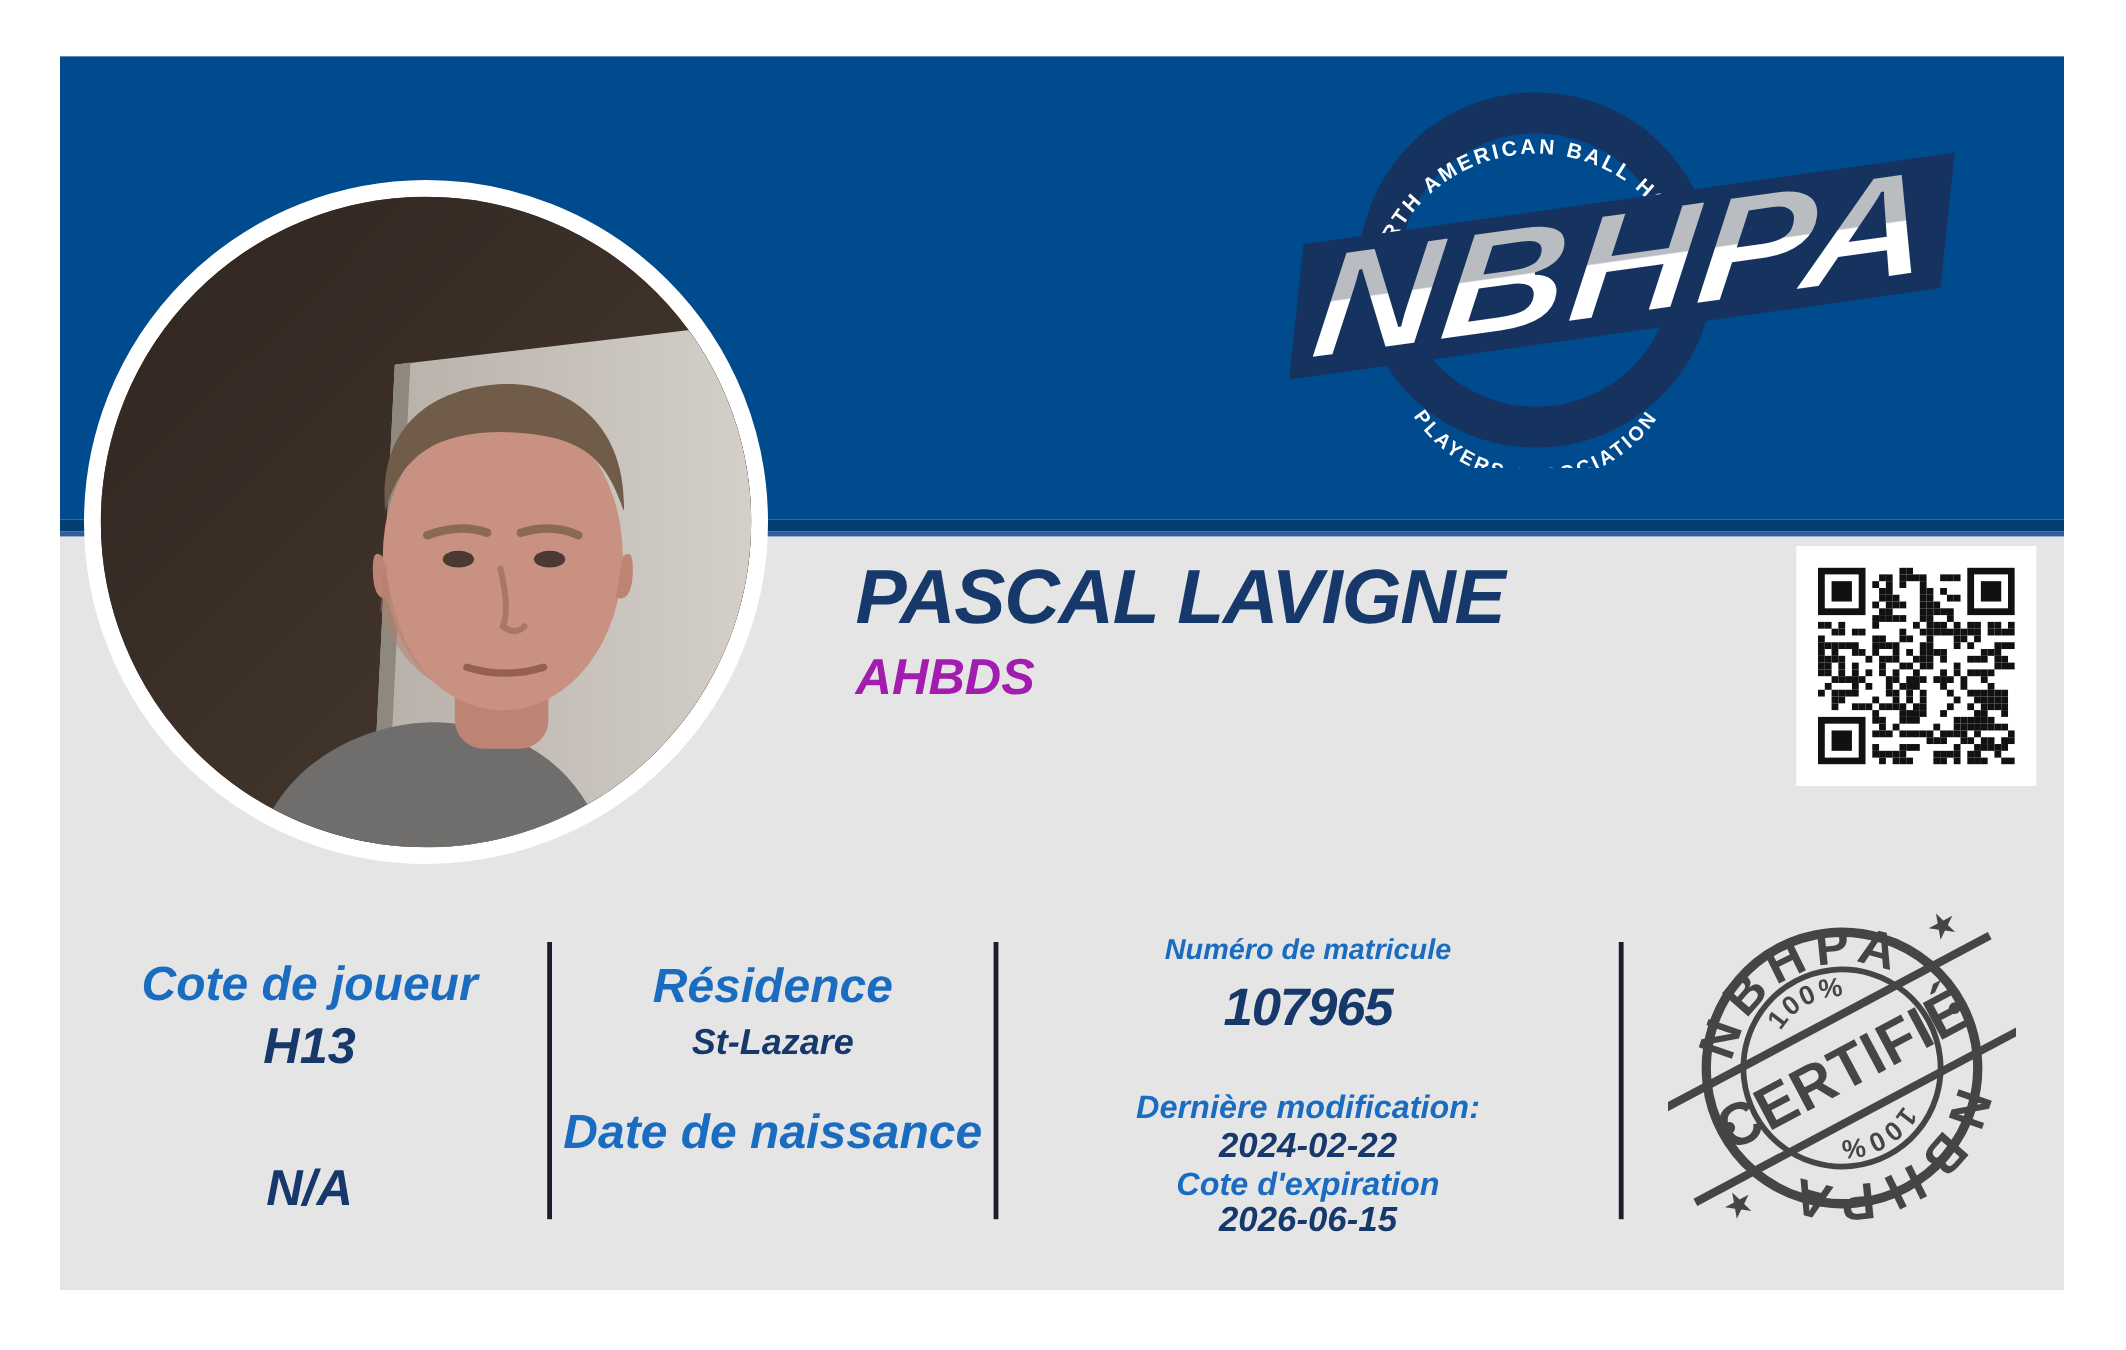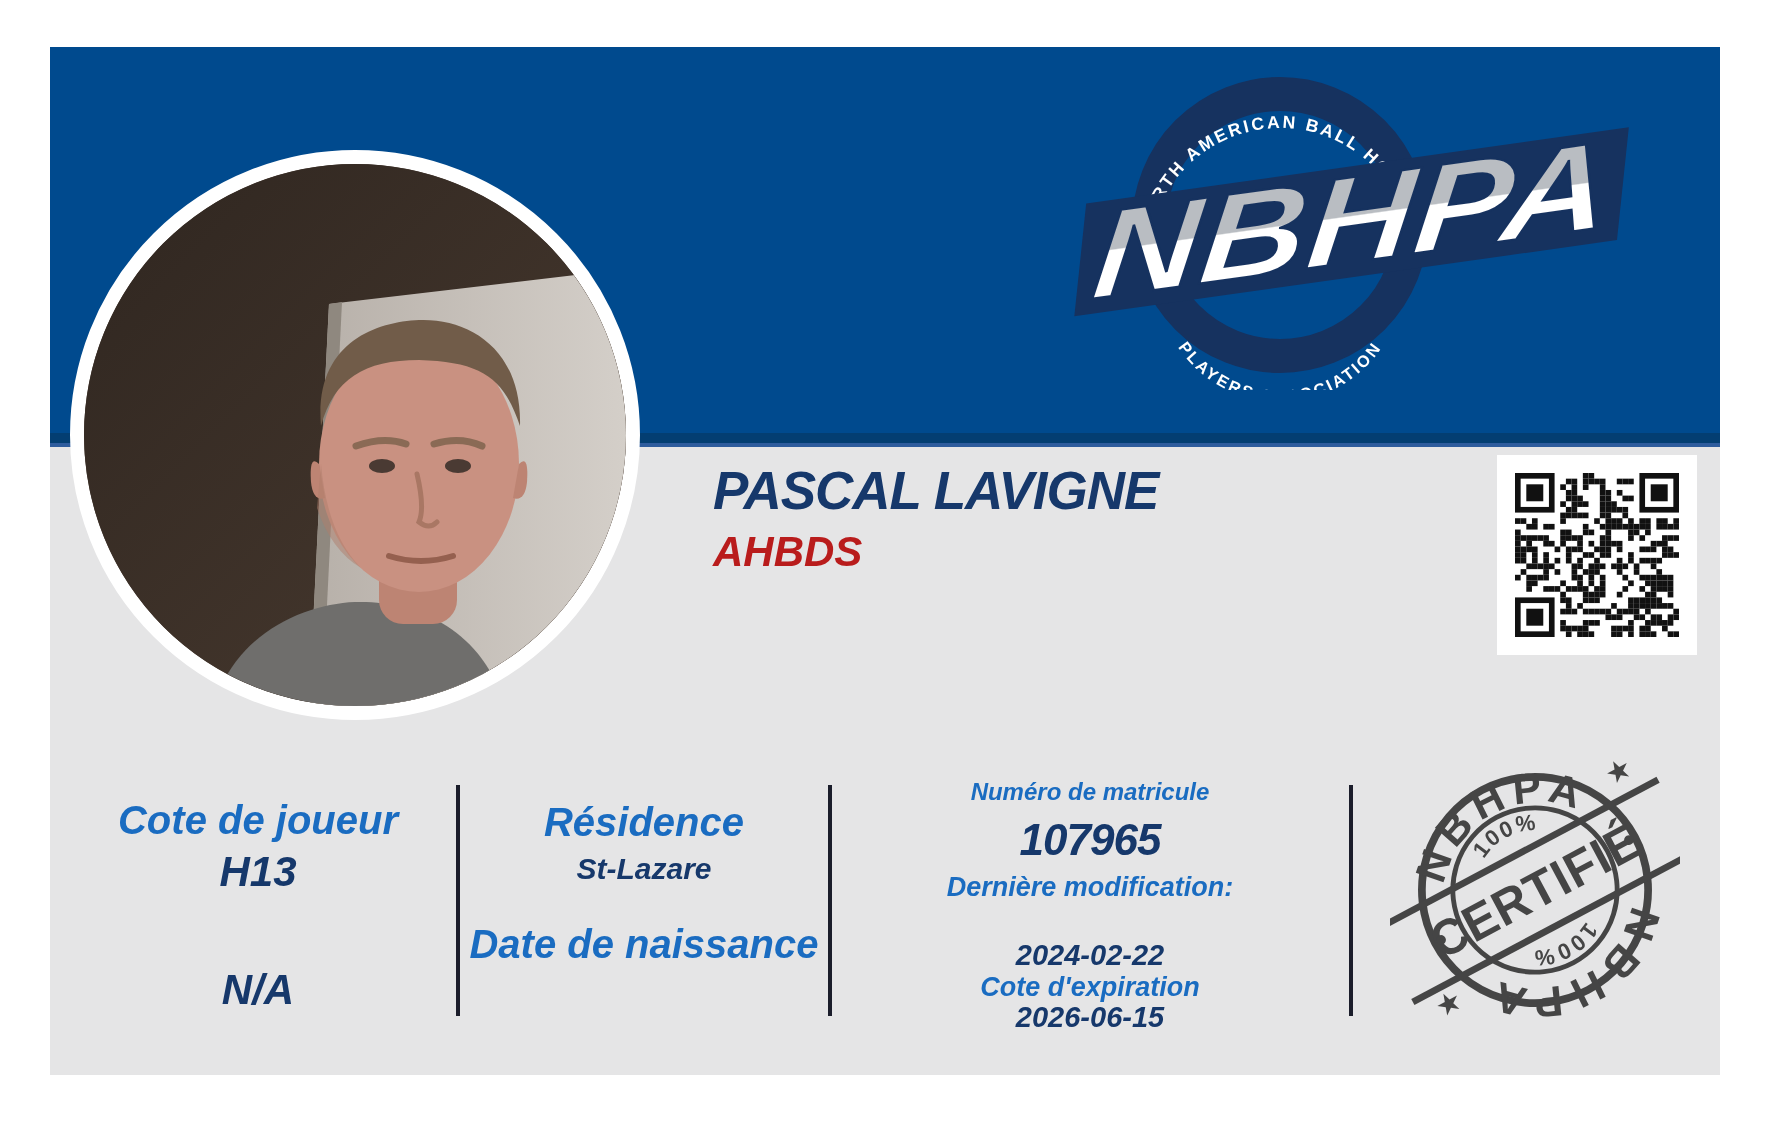--- a/index.html
+++ b/index.html
@@ -17,22 +17,22 @@
 
   
   .logo-wrap{position:absolute;left:935px;top:13px;width:700px;height:330px;z-index:4;}
 
   
   .qr{position:absolute;left:1447px;top:408px;width:200px;height:200px;background:#ffffff;z-index:3;}
   .qr svg{position:absolute;left:18px;top:18px;}
 
   
   .name-block{position:absolute;left:663px;top:415px;width:760px;z-index:3;}
-  .player-name{font-size:53px;font-weight:bold;font-style:italic;color:#16386b;letter-spacing:-1px;line-height:1.1;}
-  .player-league{font-size:42px;font-weight:bold;font-style:italic;color:#b91c1c;margin-top:8px;}
+  .player-name{font-size:64px;font-weight:bold;font-style:italic;color:#16386b;letter-spacing:-1px;line-height:1.1;}
+  .player-league{font-size:42px;font-weight:bold;font-style:italic;color:#a21caf;margin-top:8px;}
 
   
   .fld{position:absolute;text-align:center;z-index:2;}
   .lbl{font-weight:bold;font-style:italic;color:#1a6cc1;}
   .val{font-weight:bold;font-style:italic;color:#16386b;}
   .lbl-lg{font-size:40px;}
   .val-lg{font-size:42px;}
   .val-md{font-size:30px;}
   .lbl-md{font-size:24px;}
   .val-xl{font-size:44px;letter-spacing:-1px;}
@@ -469,21 +469,21 @@
     <div class="divider" style="left:406px;"></div>
 
     <div class="fld val val-md" style="left:412px;top:805px;width:364px;">St-Lazare</div>
     <div class="fld lbl lbl-lg" style="left:412px;top:753px;width:364px;">Résidence</div>
     <div class="fld lbl lbl-lg" style="left:412px;top:875px;width:364px;">Date de naissance</div>
 
     <div class="divider" style="left:778px;"></div>
 
     <div class="fld lbl lbl-md" style="left:784px;top:731px;width:512px;">Numéro de matricule</div>
     <div class="fld val val-xl" style="left:784px;top:768px;width:512px;">107965</div>
-    <div class="fld lbl lbl-sm" style="left:784px;top:825px;width:512px;">Dernière modification:</div>
+    <div class="fld lbl lbl-sm" style="left:784px;top:861px;width:512px;">Dernière modification:</div>
     <div class="fld val val-sm" style="left:784px;top:892px;width:512px;">2024-02-22</div>
     <div class="fld lbl lbl-sm" style="left:784px;top:925px;width:512px;">Cote d'expiration</div>
     <div class="fld val val-sm" style="left:784px;top:954px;width:512px;">2026-06-15</div>
 
     <div class="divider" style="left:1299px;"></div>
 
     <div class="stamp-wrap">
       <svg width="290" height="290" viewBox="0 0 300 300">
         <defs>
           <path id="stTop" d="M 53,185 A 100,100 0 1 1 247,185" fill="none"></path>

